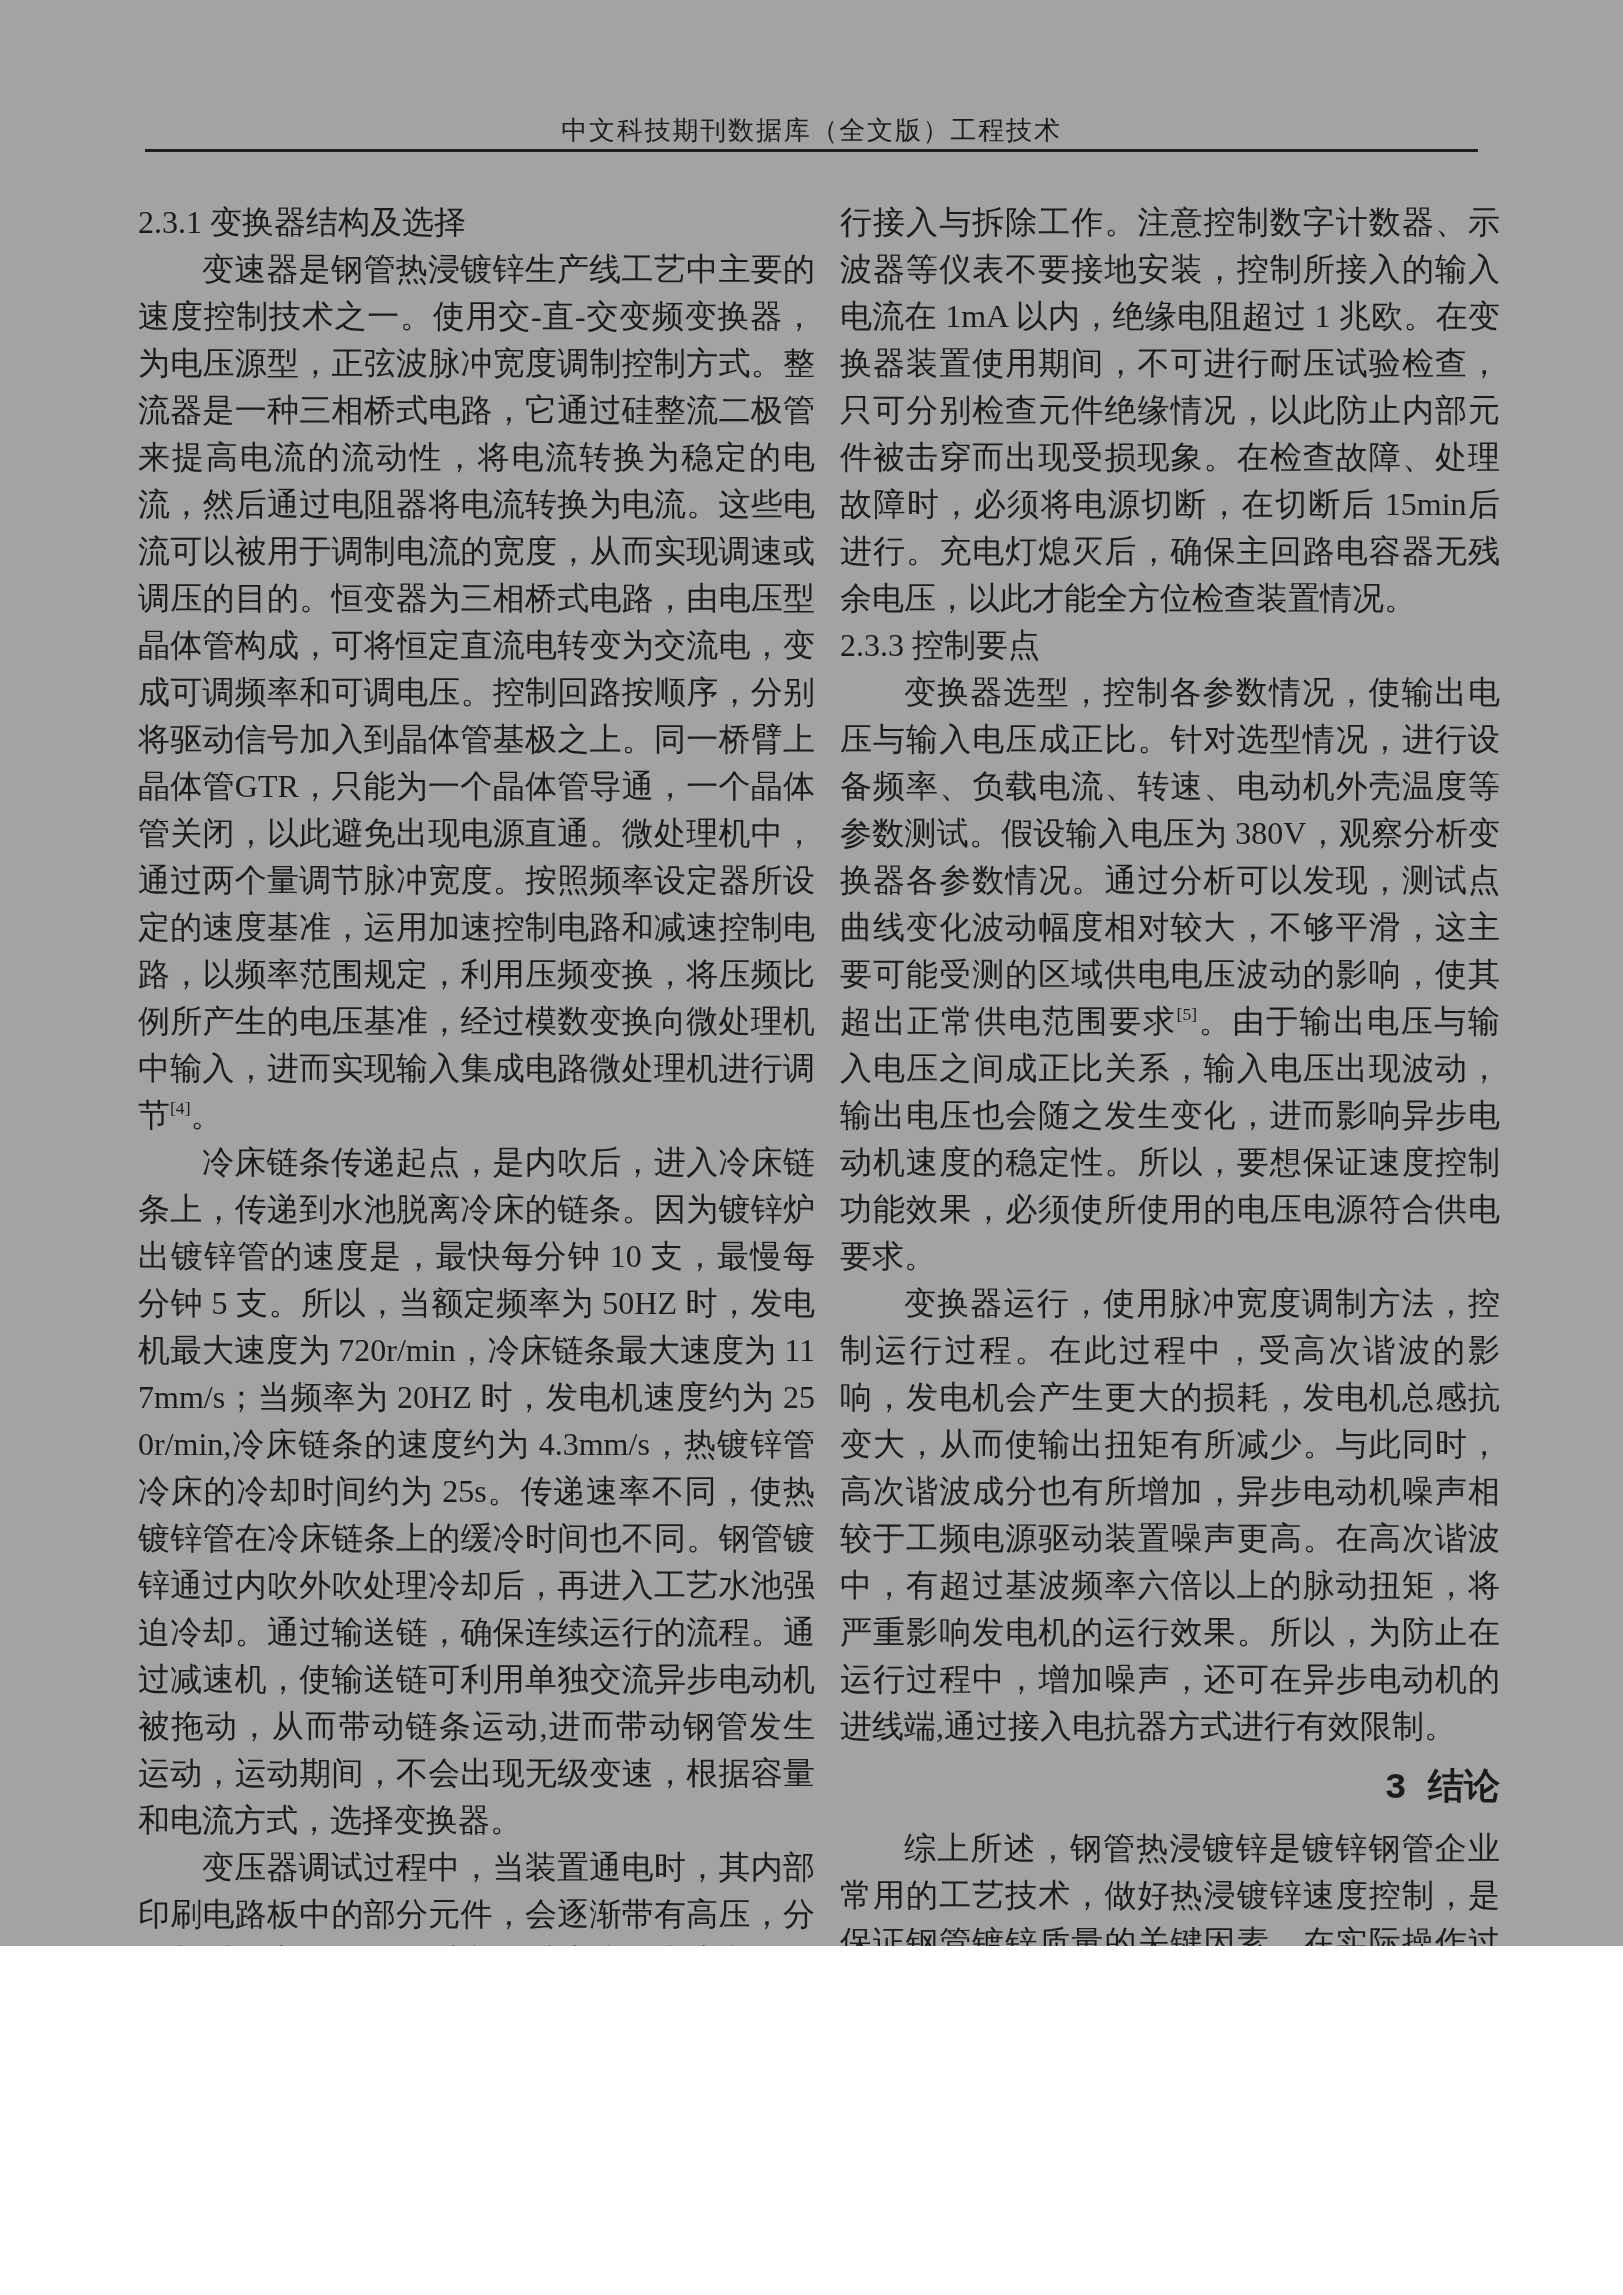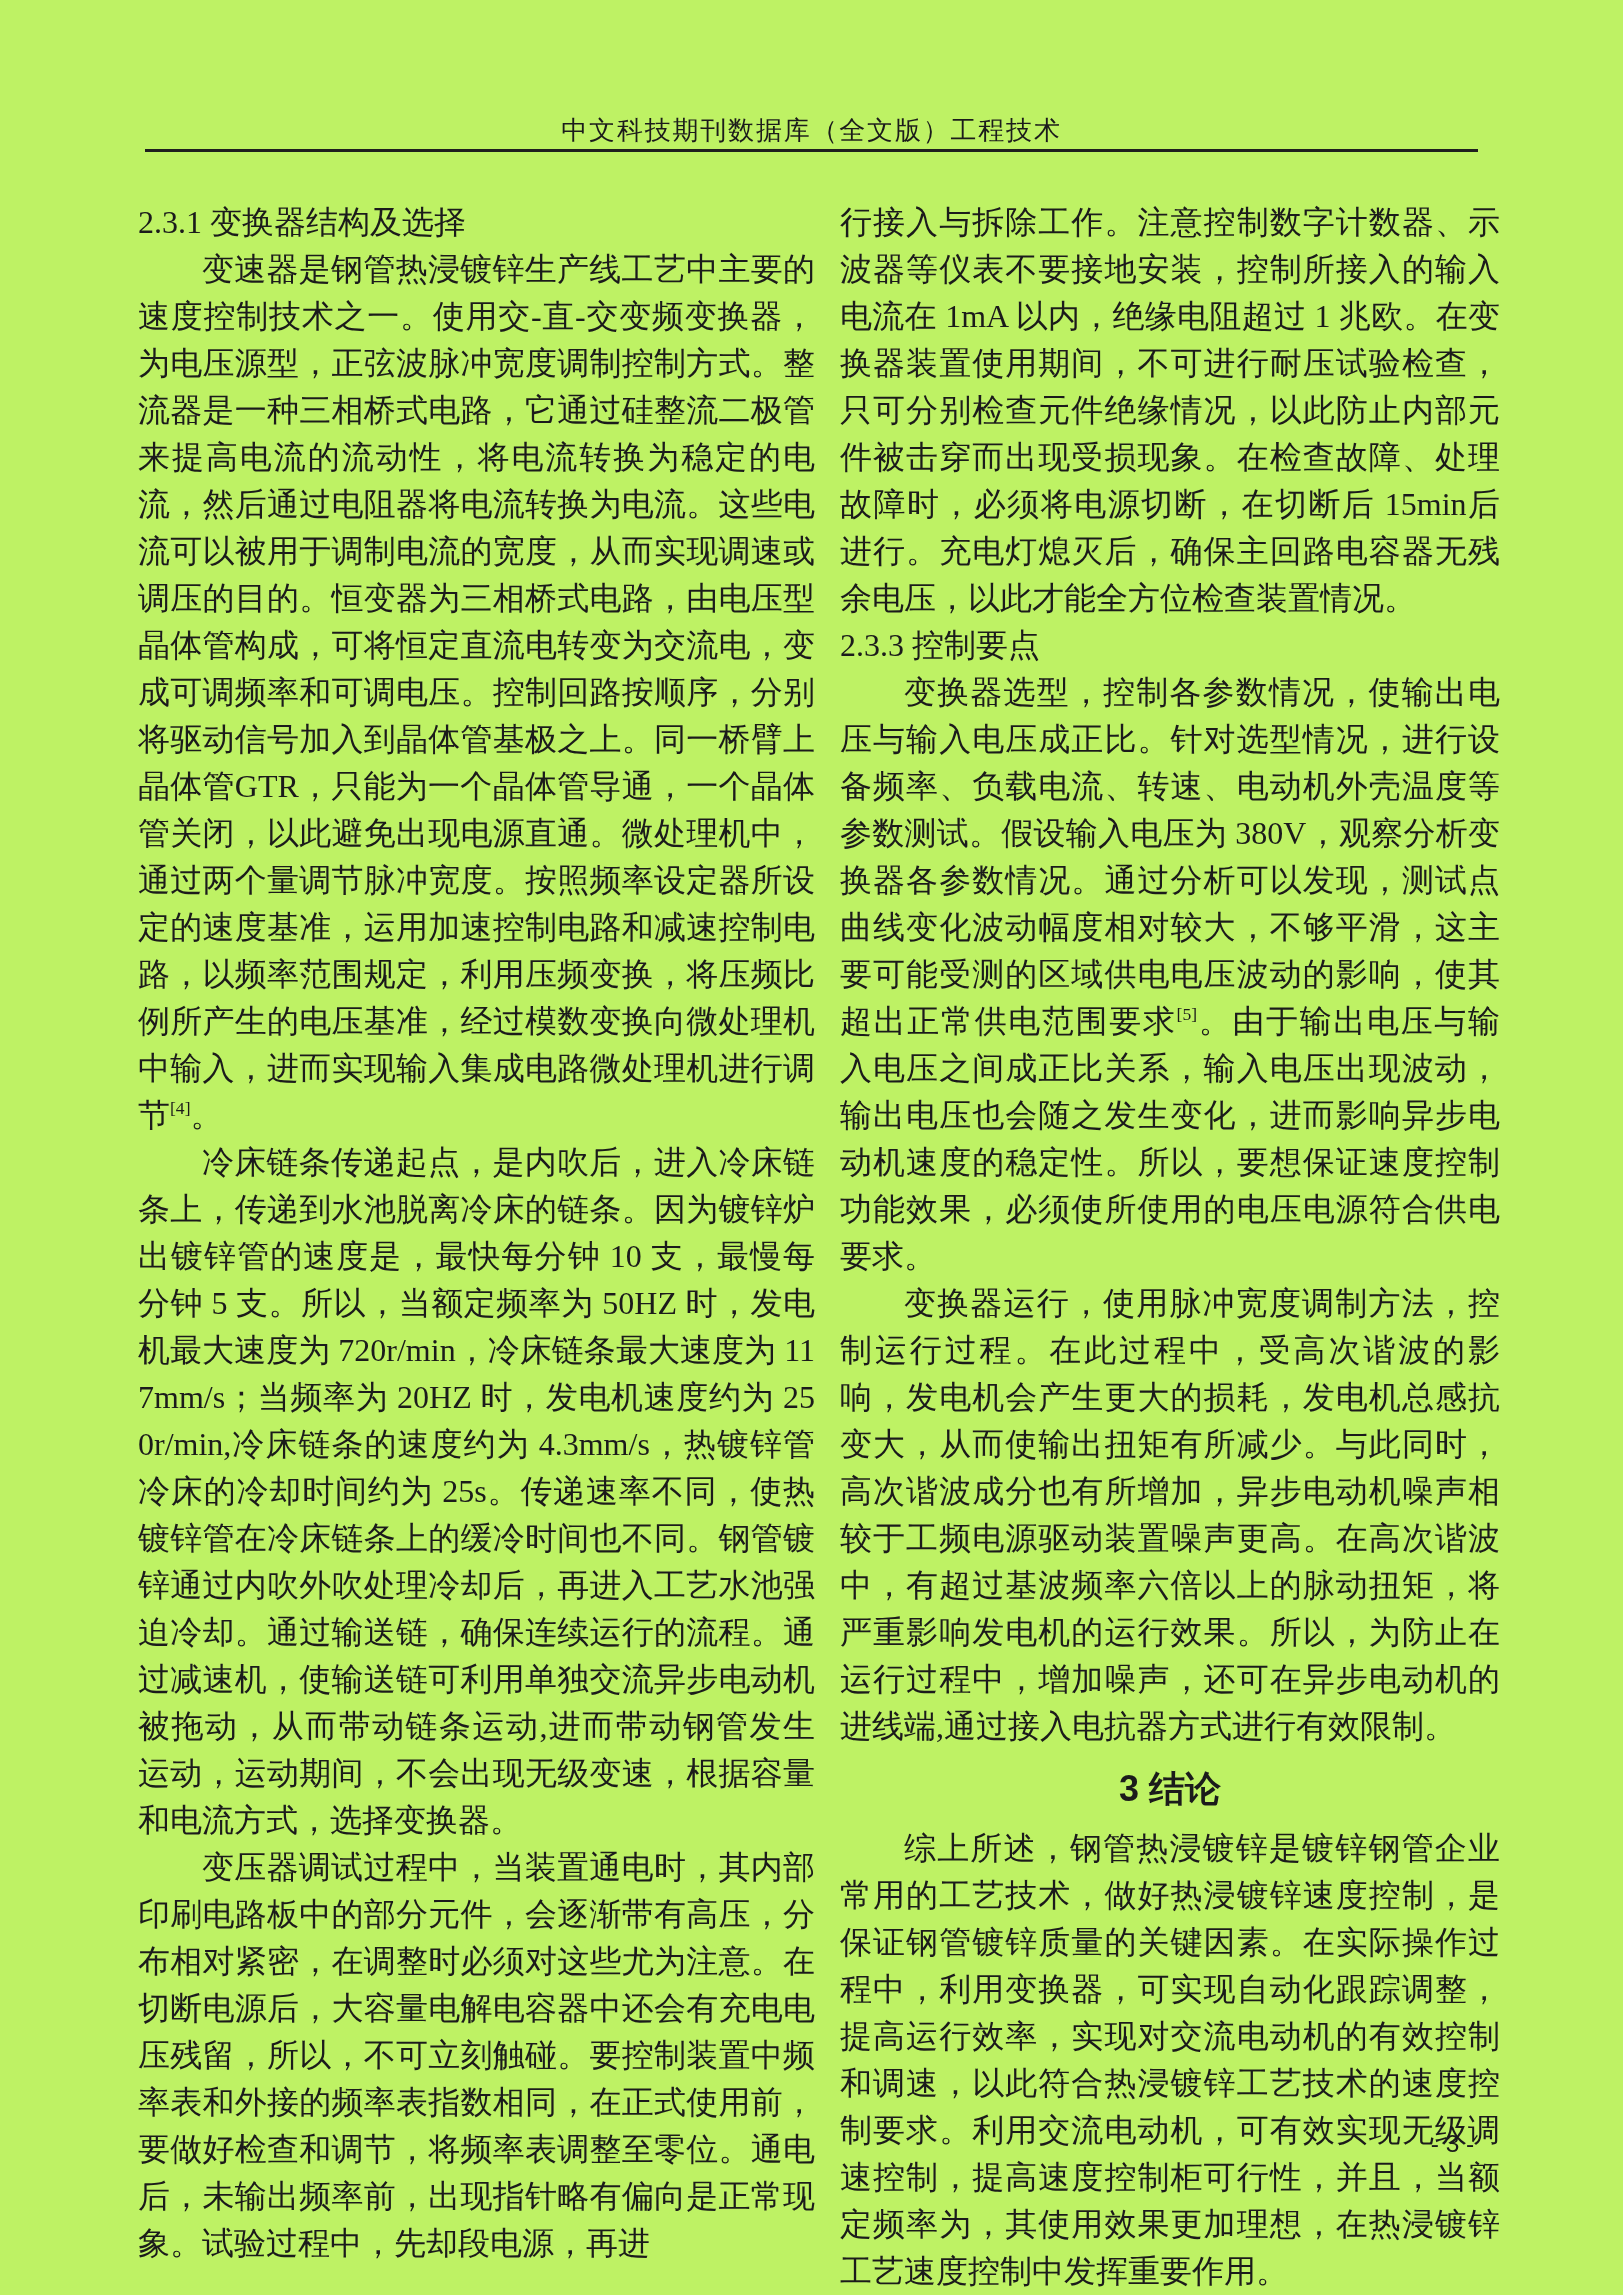--- a/index.html
+++ b/index.html
@@ -3,22 +3,22 @@
 <meta charset="utf-8">
 <style>
   html, body {
     margin: 0;
     padding: 0;
     background: #ffffff;
   }
   .page {
     position: relative;
     width: 1623px;
-    height: 2295px;
-    background: #bef264;
+    height: 1946px;
+    background: #a3a3a3;
     font-family: "Liberation Serif", "DejaVu Serif", serif;
     color: #1b1b1b;
     overflow: hidden;
   }
   .header-title {
     position: absolute;
     top: 113px;
     left: 0;
     width: 100%;
     text-align: center;
@@ -43,27 +43,27 @@
     text-justify: inter-ideograph;
     word-break: break-all;
   }
   .col-left  { left: 138px;  width: 677px; }
   .col-right { left: 840px; width: 660px; }
   .block { margin: 0; }
   .para { text-indent: 2em; }
   .para-cont { text-indent: 0; }
   .heading { text-indent: 0; }
   .section-heading {
-    font-family: Liberation Sans, sans-serif;
+    font-family: Liberation Mono, monospace;
     font-weight: bold;
     font-size: 36px;
     line-height: 54px;
     margin: 11.7px 0 9.3px 0;
     text-indent: 0;
-    text-align: center;
+    text-align: right;
   }
   sup.cite {
     font-size: 0.55em;
     line-height: 0;
     vertical-align: super;
   }
   .footer-page-number {
     position: absolute;
     top: 2130px;
     left: 1400px;

